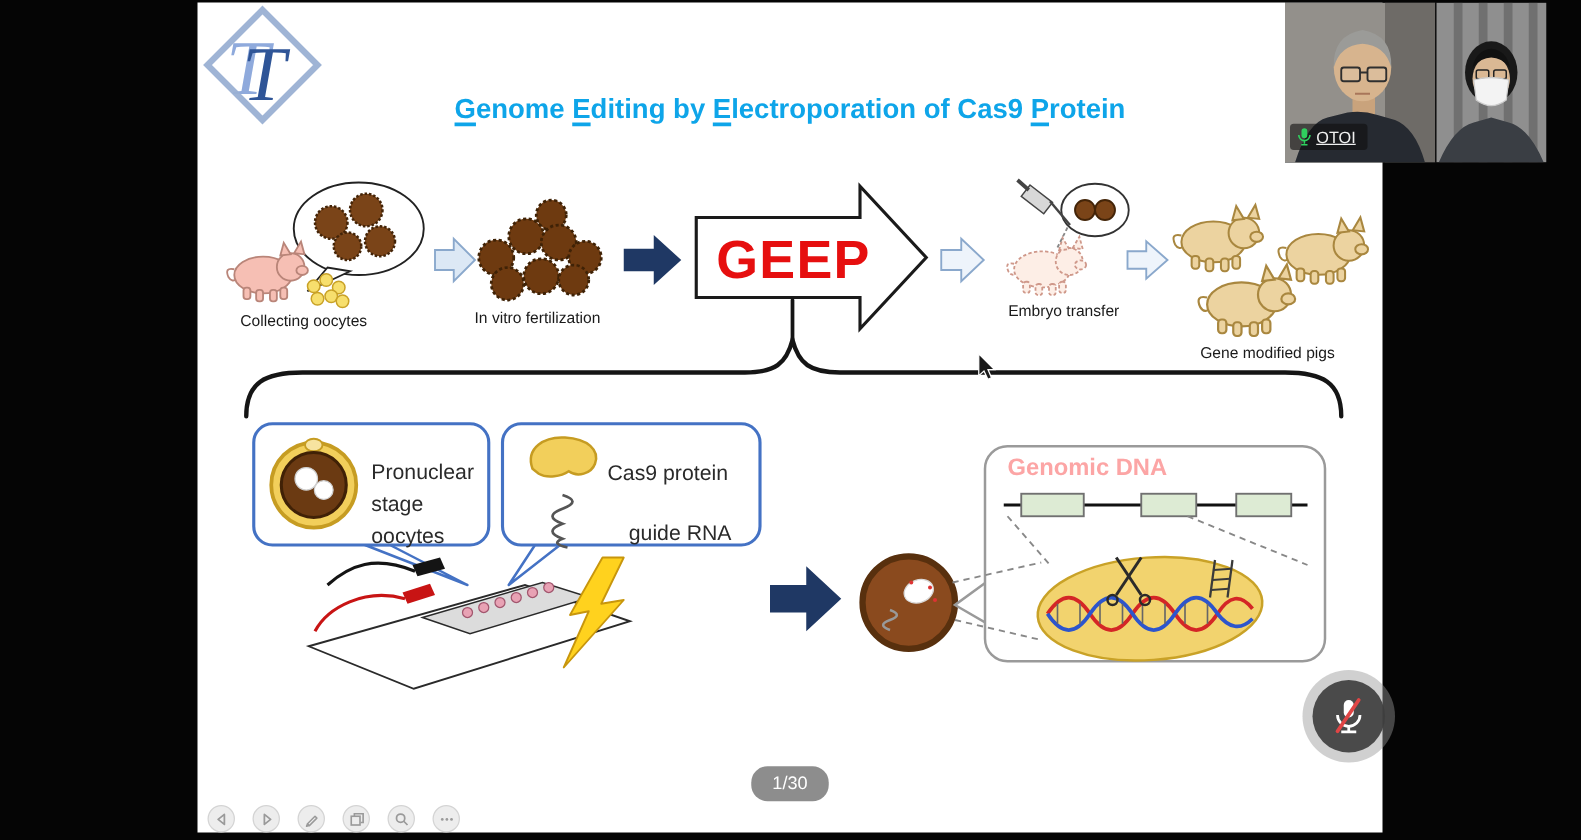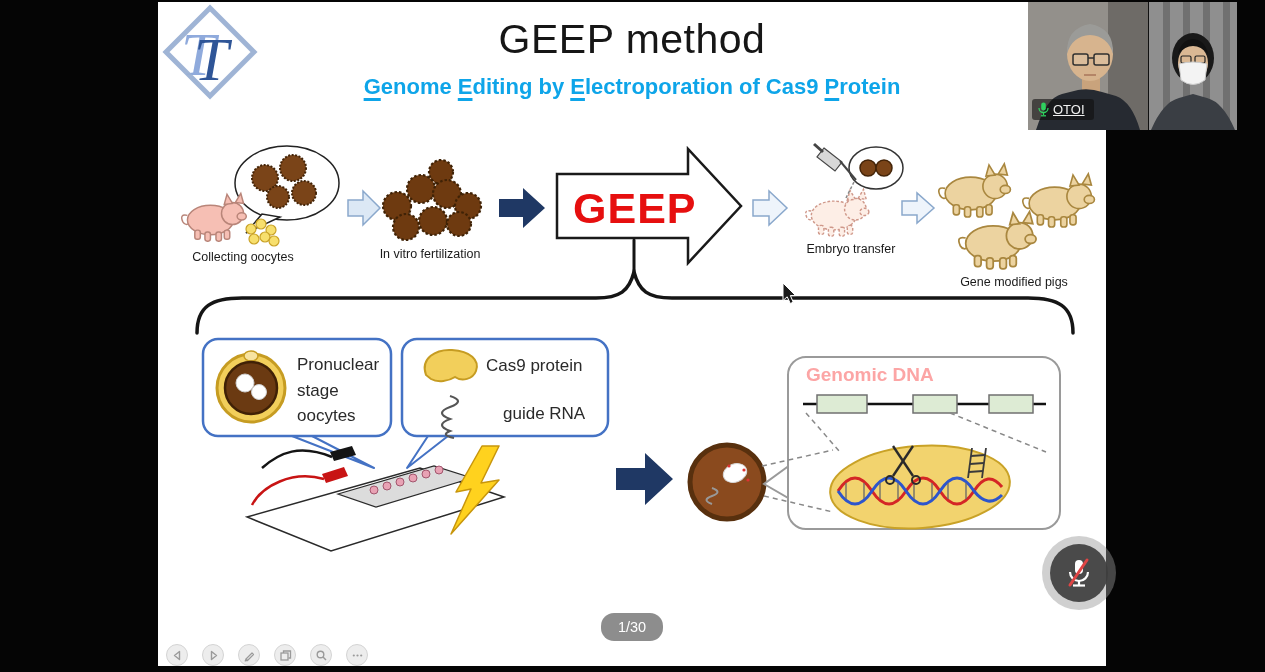--- a/index.html
+++ b/index.html
@@ -9,21 +9,21 @@
   .abs { position:absolute; }
   #slide { left:158px; top:2px; width:948px; height:664px; background:#ffffff; }
   #title { left:158px; top:16px; width:948px; text-align:center;
            font-size:41px; color:#161616; letter-spacing:0.5px; }
   #subtitle { left:158px; top:74px; width:948px; text-align:center;
               font-size:22px; font-weight:700; color:#0ea5e9; }
   #subtitle .u { text-decoration:underline; text-underline-offset:4px; text-decoration-thickness:2.5px; }
   .flow-label { position:absolute; font-size:12.5px; color:#1a1a1a; text-align:center; }
   #geep-text { left:559px; top:184px; width:128px; text-align:center;
                font-size:43px; font-weight:700; color:#e60f0f; letter-spacing:1px;padding-left:14px; }
-  .callout-text { position:absolute; font-size:17px; color:#2a2a2a; line-height:1.5; }
+  .callout-text { position:absolute; font-size:17px; color:#2a2a2a; line-height:1.5;margin-top:13px; }
   #genomic-title { left:806px; top:364px; font-size:19px; font-weight:700; color:#fca5a5; }
   #webcam { left:1028px; top:2px; width:209px; height:128px; display:flex; background:#1a1a1a; }
   .vtile { height:128px; position:relative; overflow:hidden; }
   #vtile-1 { width:120px; }
   #vtile-2 { width:89px; border-left:1px solid #111; }
   #name-pill { left:1032px; top:99px; display:inline-flex; align-items:center; gap:4px;
                background:rgba(15,15,15,0.6); border-radius:3px; padding:3px 9px 3px 6px; }
   #name-pill span { color:#f0f0f0; font-size:13px;text-decoration:underline; }
   #mute-btn { left:1042px; top:536px; width:74px; height:74px; border-radius:50%;
               background:rgba(150,150,150,0.45); display:flex; align-items:center; justify-content:center; }
@@ -231,21 +231,20 @@
     <g stroke="#888" stroke-width="1.5" stroke-dasharray="5,4">
       <line x1="762" y1="466" x2="833" y2="450"></line>
       <line x1="764" y1="496" x2="833" y2="512"></line>
     </g>
 
     <g transform="translate(783,283)">
       <path d="M0,0 L0,17.5 L4.2,13.8 L7.3,20.5 L10.2,19.2 L7.4,12.6 L12.6,12.6 Z" fill="#1a1a1a" stroke="#fff" stroke-width="1"></path>
     </g>
   </svg>
 
-  <div id="title" class="abs">GEEP method</div>
 
   <div id="subtitle" class="abs"><span class="u">G</span><span>enome </span><span class="u">E</span><span>diting by </span><span class="u">E</span><span>lectroporation of Cas9 </span><span class="u">P</span><span>rotein</span></div>
 
   <div class="flow-label abs" style="left:168px;top:250px;width:150px;">Collecting oocytes</div>
   <div class="flow-label abs" style="left:355px;top:247px;width:150px;">In vitro fertilization</div>
   <div id="geep-text" class="abs">GEEP</div>
   <div class="flow-label abs" style="left:781px;top:242px;width:140px;">Embryo transfer</div>
   <div class="flow-label abs" style="left:934px;top:275px;width:160px;">Gene modified pigs</div>
 
   <div class="callout-text abs" style="left:297px;top:352px;">

